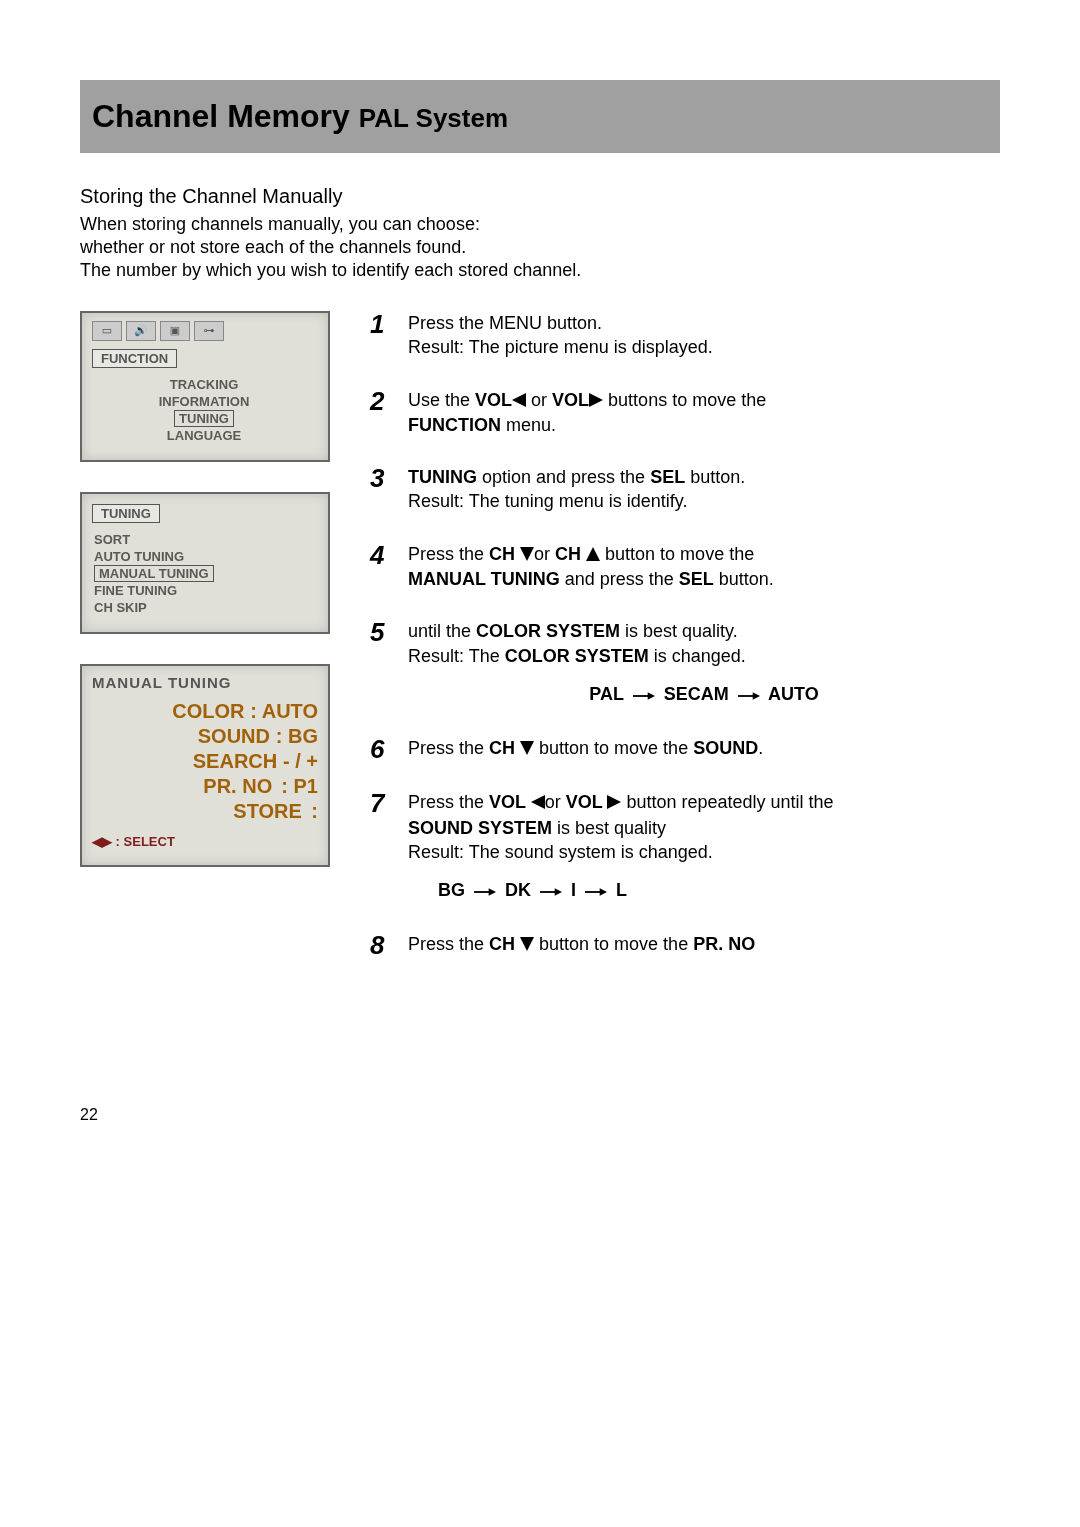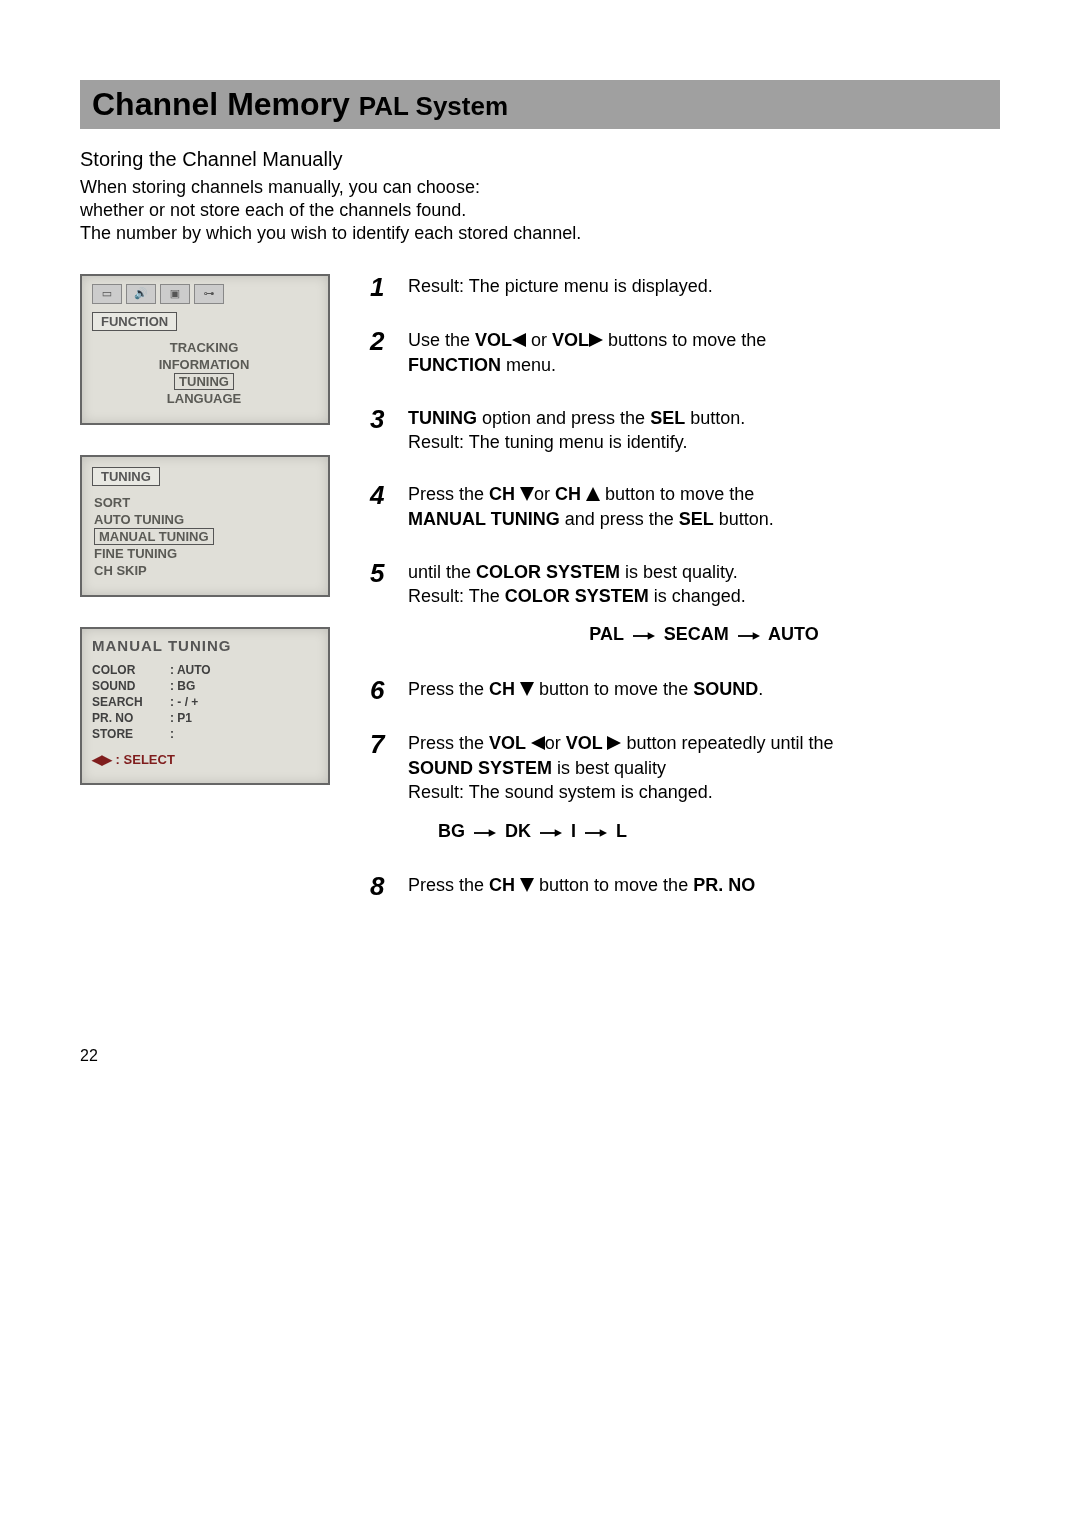--- a/index.html
+++ b/index.html
@@ -8,22 +8,22 @@
       padding: 0;
       background: #fff;
       color: #000;
       width: 1080px;
     }
     .page {
       padding: 80px 80px 40px 80px;
     }
     .title-bar {
       background: #a0a0a0;
-      padding: 6px 12px;
-      margin-bottom: 19px;
+      padding: 18px 12px;
+      margin-bottom: 32px;
     }
     .title-bar h1 {
       margin: 0;
       font-size: 32px;
       font-weight: bold;
       color: #000;
     }
     .title-bar h1 .sub {
       font-size: 26px;
     }
@@ -99,23 +99,24 @@
       display: inline-block;
       padding: 0 4px;
     }
     .shot1 .menu-list {
       text-align: center;
       padding-right: 4px;
     }
     .shot3 .row {
       display: flex;
       font-weight: bold;
-      font-size: 12px;
-      color: #404040;
+      font-size: 20px;
+      color: #a16207;
       padding: 1px 0;
+      justify-content: flex-end;
     }
     .shot3 .row .k { width: 78px; }
     .shot3 .hdr {
       font-weight: bold;
       font-size: 15px;
       color: #555;
       letter-spacing: 1px;
       margin-bottom: 8px;
     }
     .shot3 .footer {
@@ -246,20 +247,21 @@
         </div>
       </div>
 
     </div>
 
     <div class="right-col">
 
       <div class="step">
         <div class="step-num">1</div>
         <div class="step-body">
+          <div>Press the MENU button.</div>
           <div>Result: The picture menu is displayed.</div>
         </div>
       </div>
 
       <div class="step">
         <div class="step-num">2</div>
         <div class="step-body">
           <div>
             <span>Use the </span><b>VOL</b><span class="arrow-icon"><svg viewBox="0 0 10 10">
                   <polygon points="10,0 10,10 0,5"></polygon>

